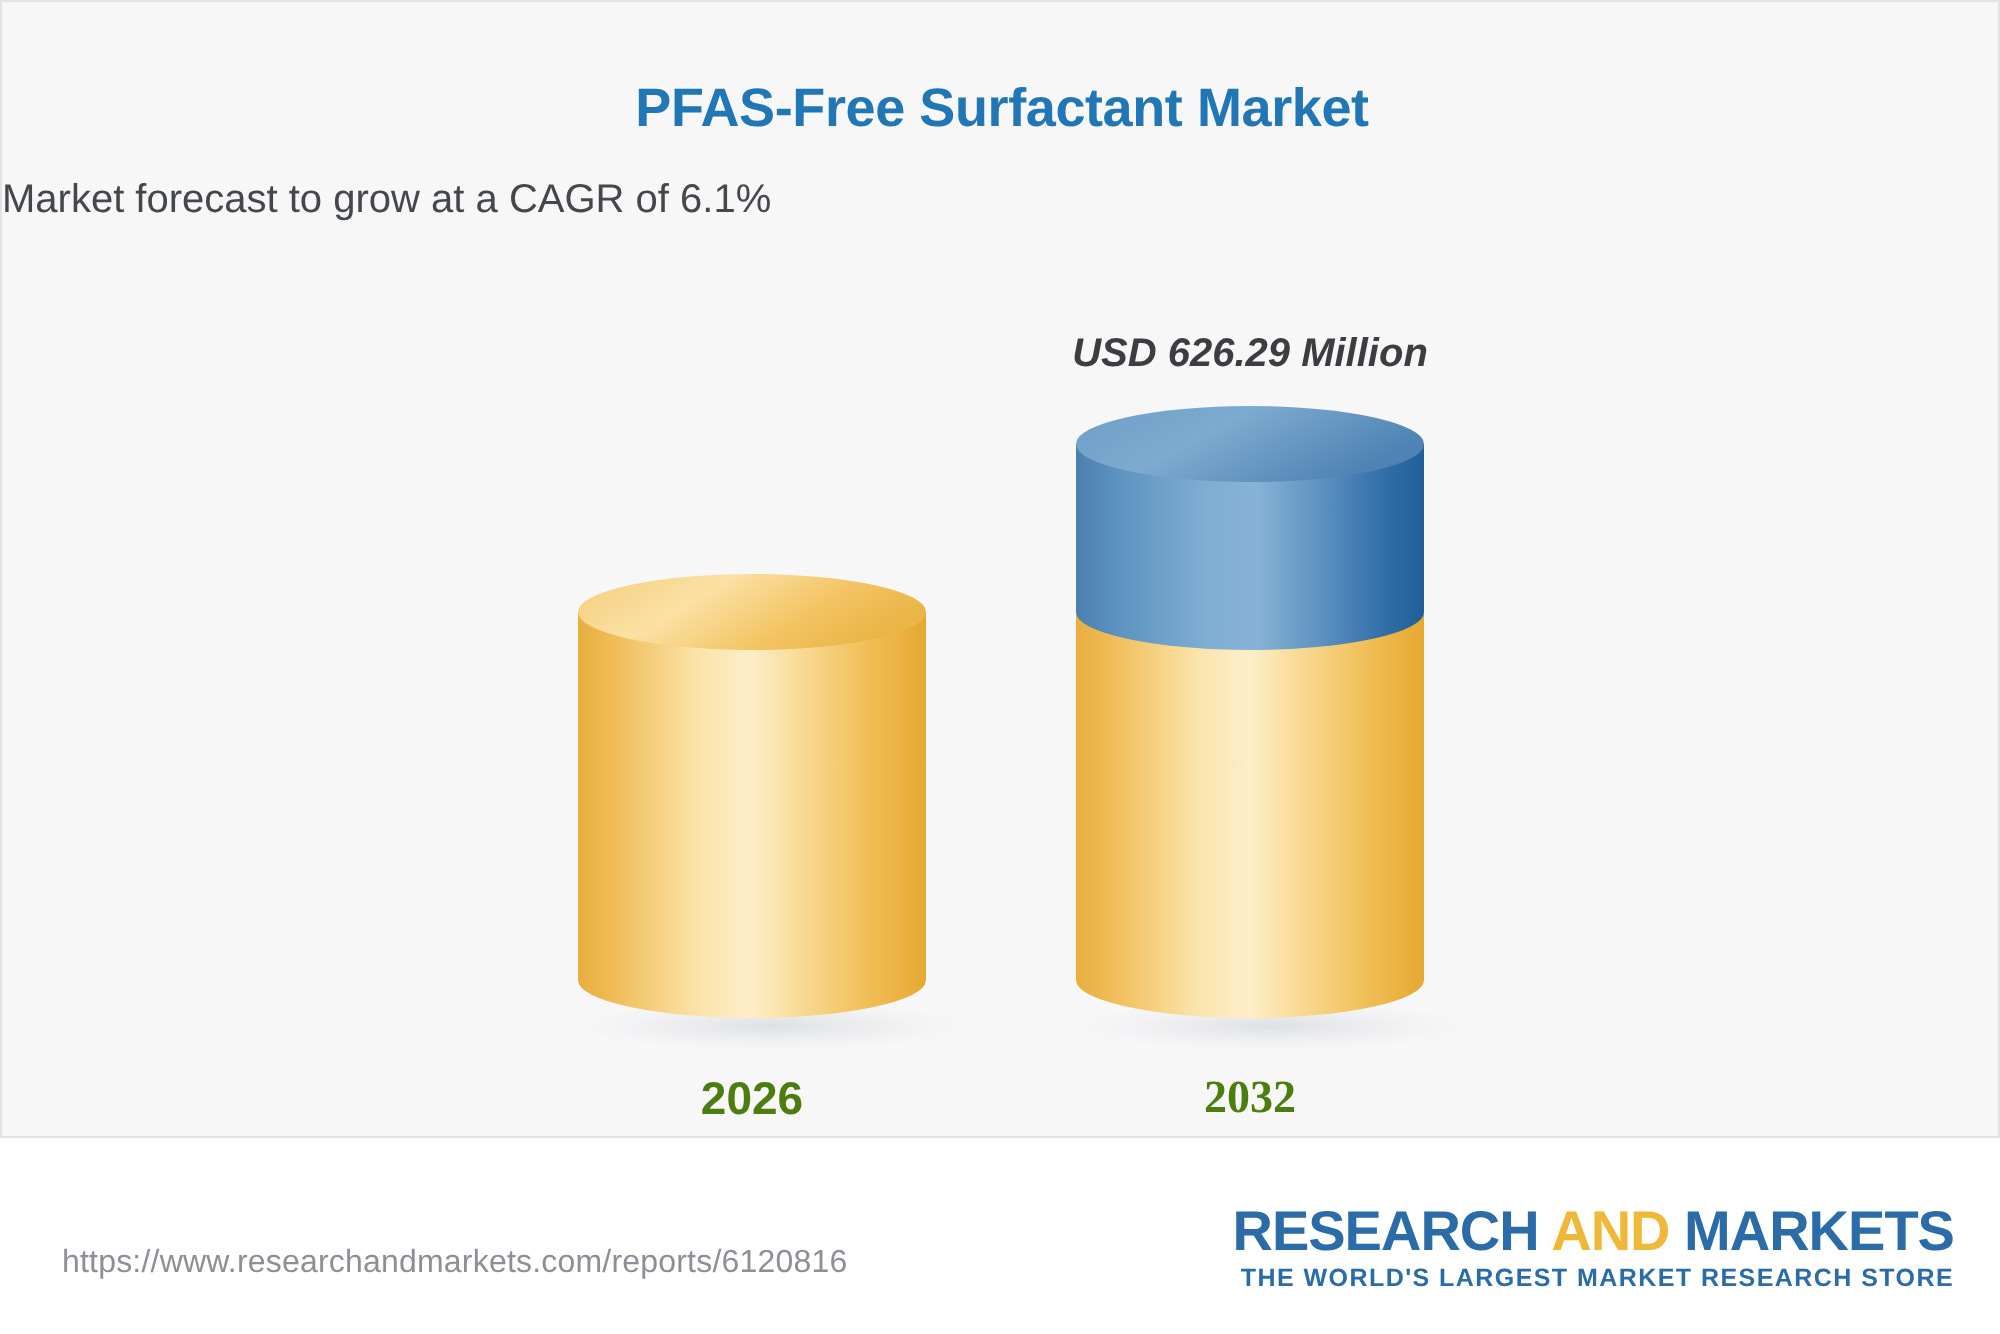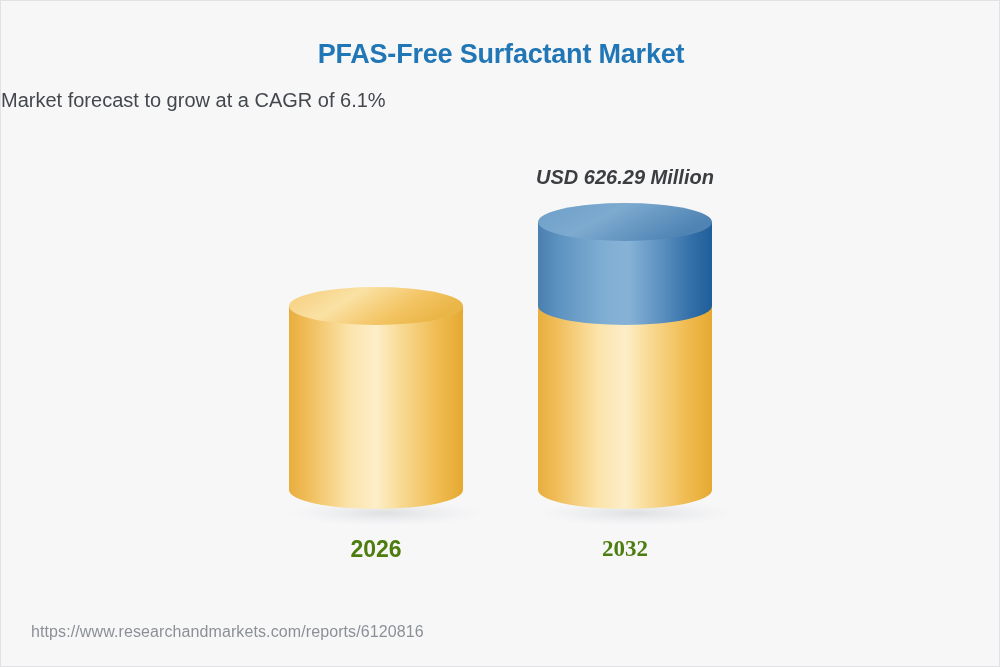--- a/index.html
+++ b/index.html
@@ -10,21 +10,21 @@
     width: 1000px;
     height: 667px;
     background: #ffffff;
     font-family: "Liberation Sans", sans-serif;
     overflow: hidden;
   }
 
   .canvas {
     position: relative;
     width: 1000px;
-    height: 667px;
+    height: 569px;
     box-sizing: border-box;
     background: #f7f7f8;
     border: 1px solid #e2e2e4;
   }
 
   
   .chart-title {
     position: absolute;
     top: 38px;
     left: 0;
@@ -179,14 +179,18 @@
     </svg>
 
     <div class="value-label" style="left:439px; top:165px; width:370px;font-style:italic;">USD 626.29 Million</div>
 
     <div class="cat-label" style="left:285px; top:535px; width:180px;">2026</div>
     <div class="cat-label" style="left:534px; top:535px; width:180px;font-family:Liberation Serif, serif;">2032</div>
   </div>
 
   <div class="footer-url">https://www.researchandmarkets.com/reports/6120816</div>
 
+  <div class="logo">
+    <div class="logo-main"><span>RESEARCH </span><span class="logo-and">AND</span><span> MARKETS</span></div>
+    <div class="logo-tag">THE WORLD'S LARGEST MARKET RESEARCH STORE</div>
+  </div>
 
 </div>
 
 </body></html>

